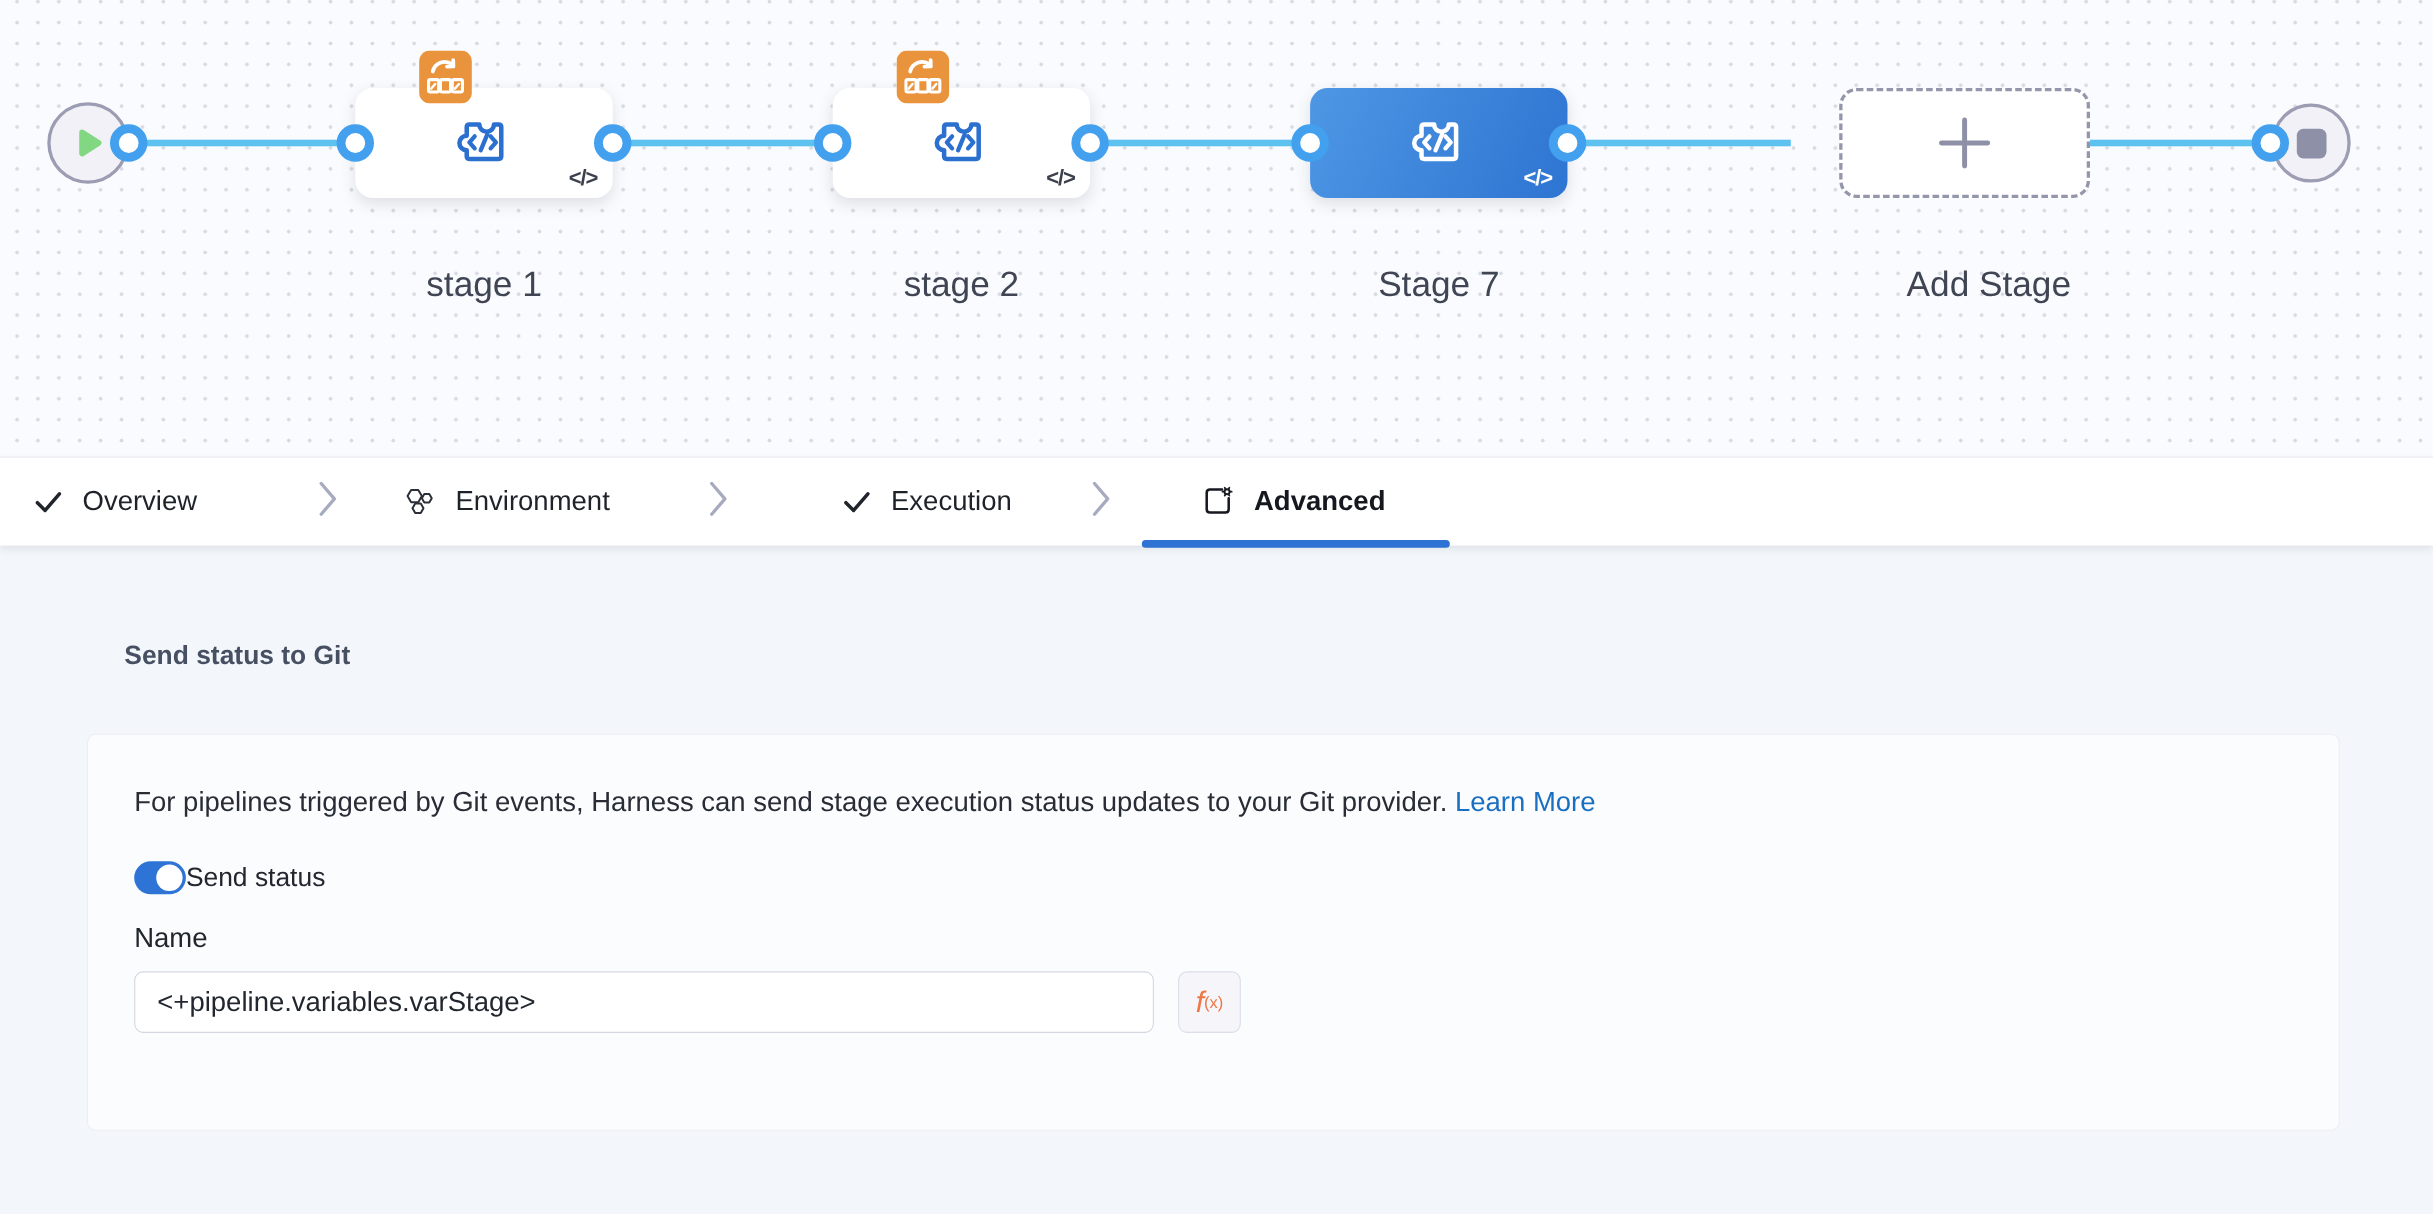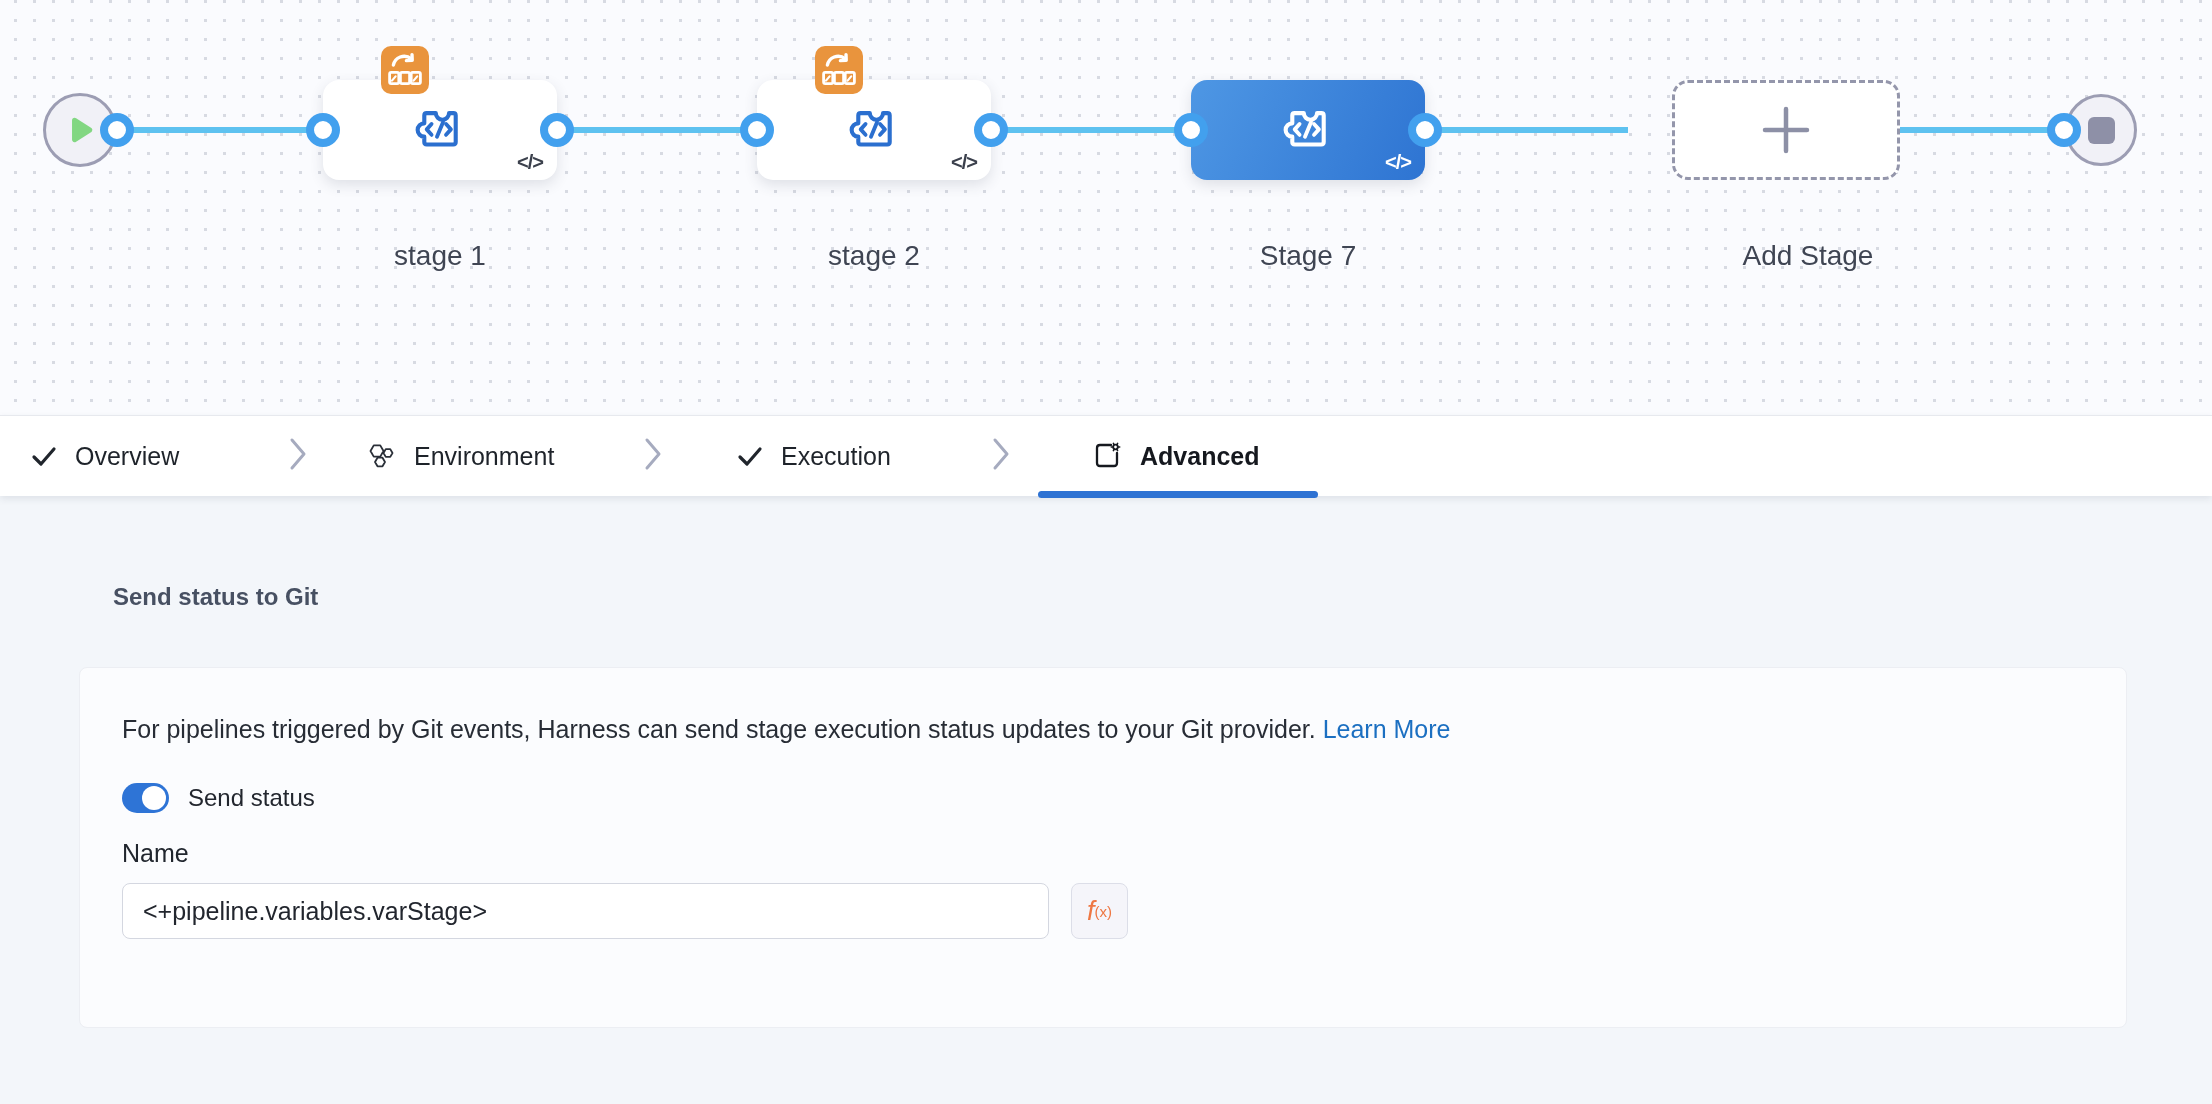--- a/index.html
+++ b/index.html
@@ -36,21 +36,21 @@
   .stage-icon *{stroke:#2b6fcf;}
   .selected .stage-icon *{stroke:#ffffff;}
   .glyph{
     position:absolute;right:14px;bottom:6px;font-size:20px;font-weight:bold;
     color:#3b404c;letter-spacing:-1px;
   }
   .selected .glyph{color:#fff;}
   .badge{position:absolute;left:58px;top:-34px;width:48px;height:48px;z-index:3;}
   .stage-label{
     position:absolute;top:160px;width:100%;text-align:center;
-    font-size:28px;color:#3f4553;font-weight:500;white-space:nowrap;
+    font-size:32px;color:#3f4553;font-weight:500;white-space:nowrap;
   }
   .add-wrap{position:absolute;top:80px;left:1628px;width:228px;z-index:2;cursor:pointer;padding-left:44px;}
   .add-card{
     width:228px;height:100px;border-radius:16px;background:#fff;
     border:3px dashed #9496ab;box-sizing:border-box;
     display:flex;align-items:center;justify-content:center;
   }
   
   .tabbar{
     position:absolute;left:0;top:415px;width:2212px;height:80px;background:#fff;
@@ -70,21 +70,21 @@
   .content{position:absolute;left:0;top:495px;width:2212px;height:609px;background:#f3f6fa;}
   .section-title{
     position:absolute;left:113px;top:88px;margin:0;font-size:24px;font-weight:bold;color:#475062;
   }
   .card{
     position:absolute;left:79px;top:172px;width:2048px;height:361px;box-sizing:border-box;
     background:#fbfcfe;border:1px solid #eceef3;border-radius:8px;padding:44px 42px;
   }
   .desc{margin:0;font-size:25px;color:#272c35;line-height:34px;}
   .learn-more{color:#1b6fc1;text-decoration:none;cursor:pointer;}
-  .toggle-row{margin-top:37px;display:flex;align-items:center;gap:19px;}
+  .toggle-row{margin-top:37px;display:flex;align-items:center;}
   .toggle{position:relative;width:47px;height:30px;border-radius:15px;background:#2e74d6;cursor:pointer;}
   .toggle .knob{position:absolute;right:3px;top:3px;width:24px;height:24px;border-radius:50%;background:#fff;}
   .toggle-label{font-size:24px;color:#22262e;}
   .name-label{margin-top:26px;font-size:25px;color:#21262e;font-weight:500;}
   .input-row{margin-top:15px;display:flex;align-items:center;gap:22px;}
   .text-input{
     width:927px;height:56px;box-sizing:border-box;border:1px solid #d4d7e0;border-radius:8px;
     padding:0 20px;font-size:25px;color:#22262e;background:#fff;
     font-family:"Liberation Sans",sans-serif;outline:none;
   }
@@ -220,21 +220,21 @@
     </svg>
     <span>Environment</span>
   </div>
 
   <div class="sep" style="left:643px">
     <svg width="22" height="40" viewBox="0 0 22 40">
       <polyline points="4,6 16,20 4,34" fill="none" stroke="#a6abbf" stroke-width="3" stroke-linecap="round" stroke-linejoin="round"></polyline>
     </svg>
   </div>
 
-  <div class="tab" style="left:737px">
+  <div class="tab" style="left:766px">
     <svg width="26" height="26" viewBox="0 0 26 26">
       <polyline points="3,14 10,21 23,6" fill="none" stroke="#20252c" stroke-width="3.2" stroke-linecap="round" stroke-linejoin="round"></polyline>
     </svg>
     <span>Execution</span>
   </div>
 
   <div class="sep" style="left:991px">
     <svg width="22" height="40" viewBox="0 0 22 40">
       <polyline points="4,6 16,20 4,34" fill="none" stroke="#a6abbf" stroke-width="3" stroke-linecap="round" stroke-linejoin="round"></polyline>
     </svg>

